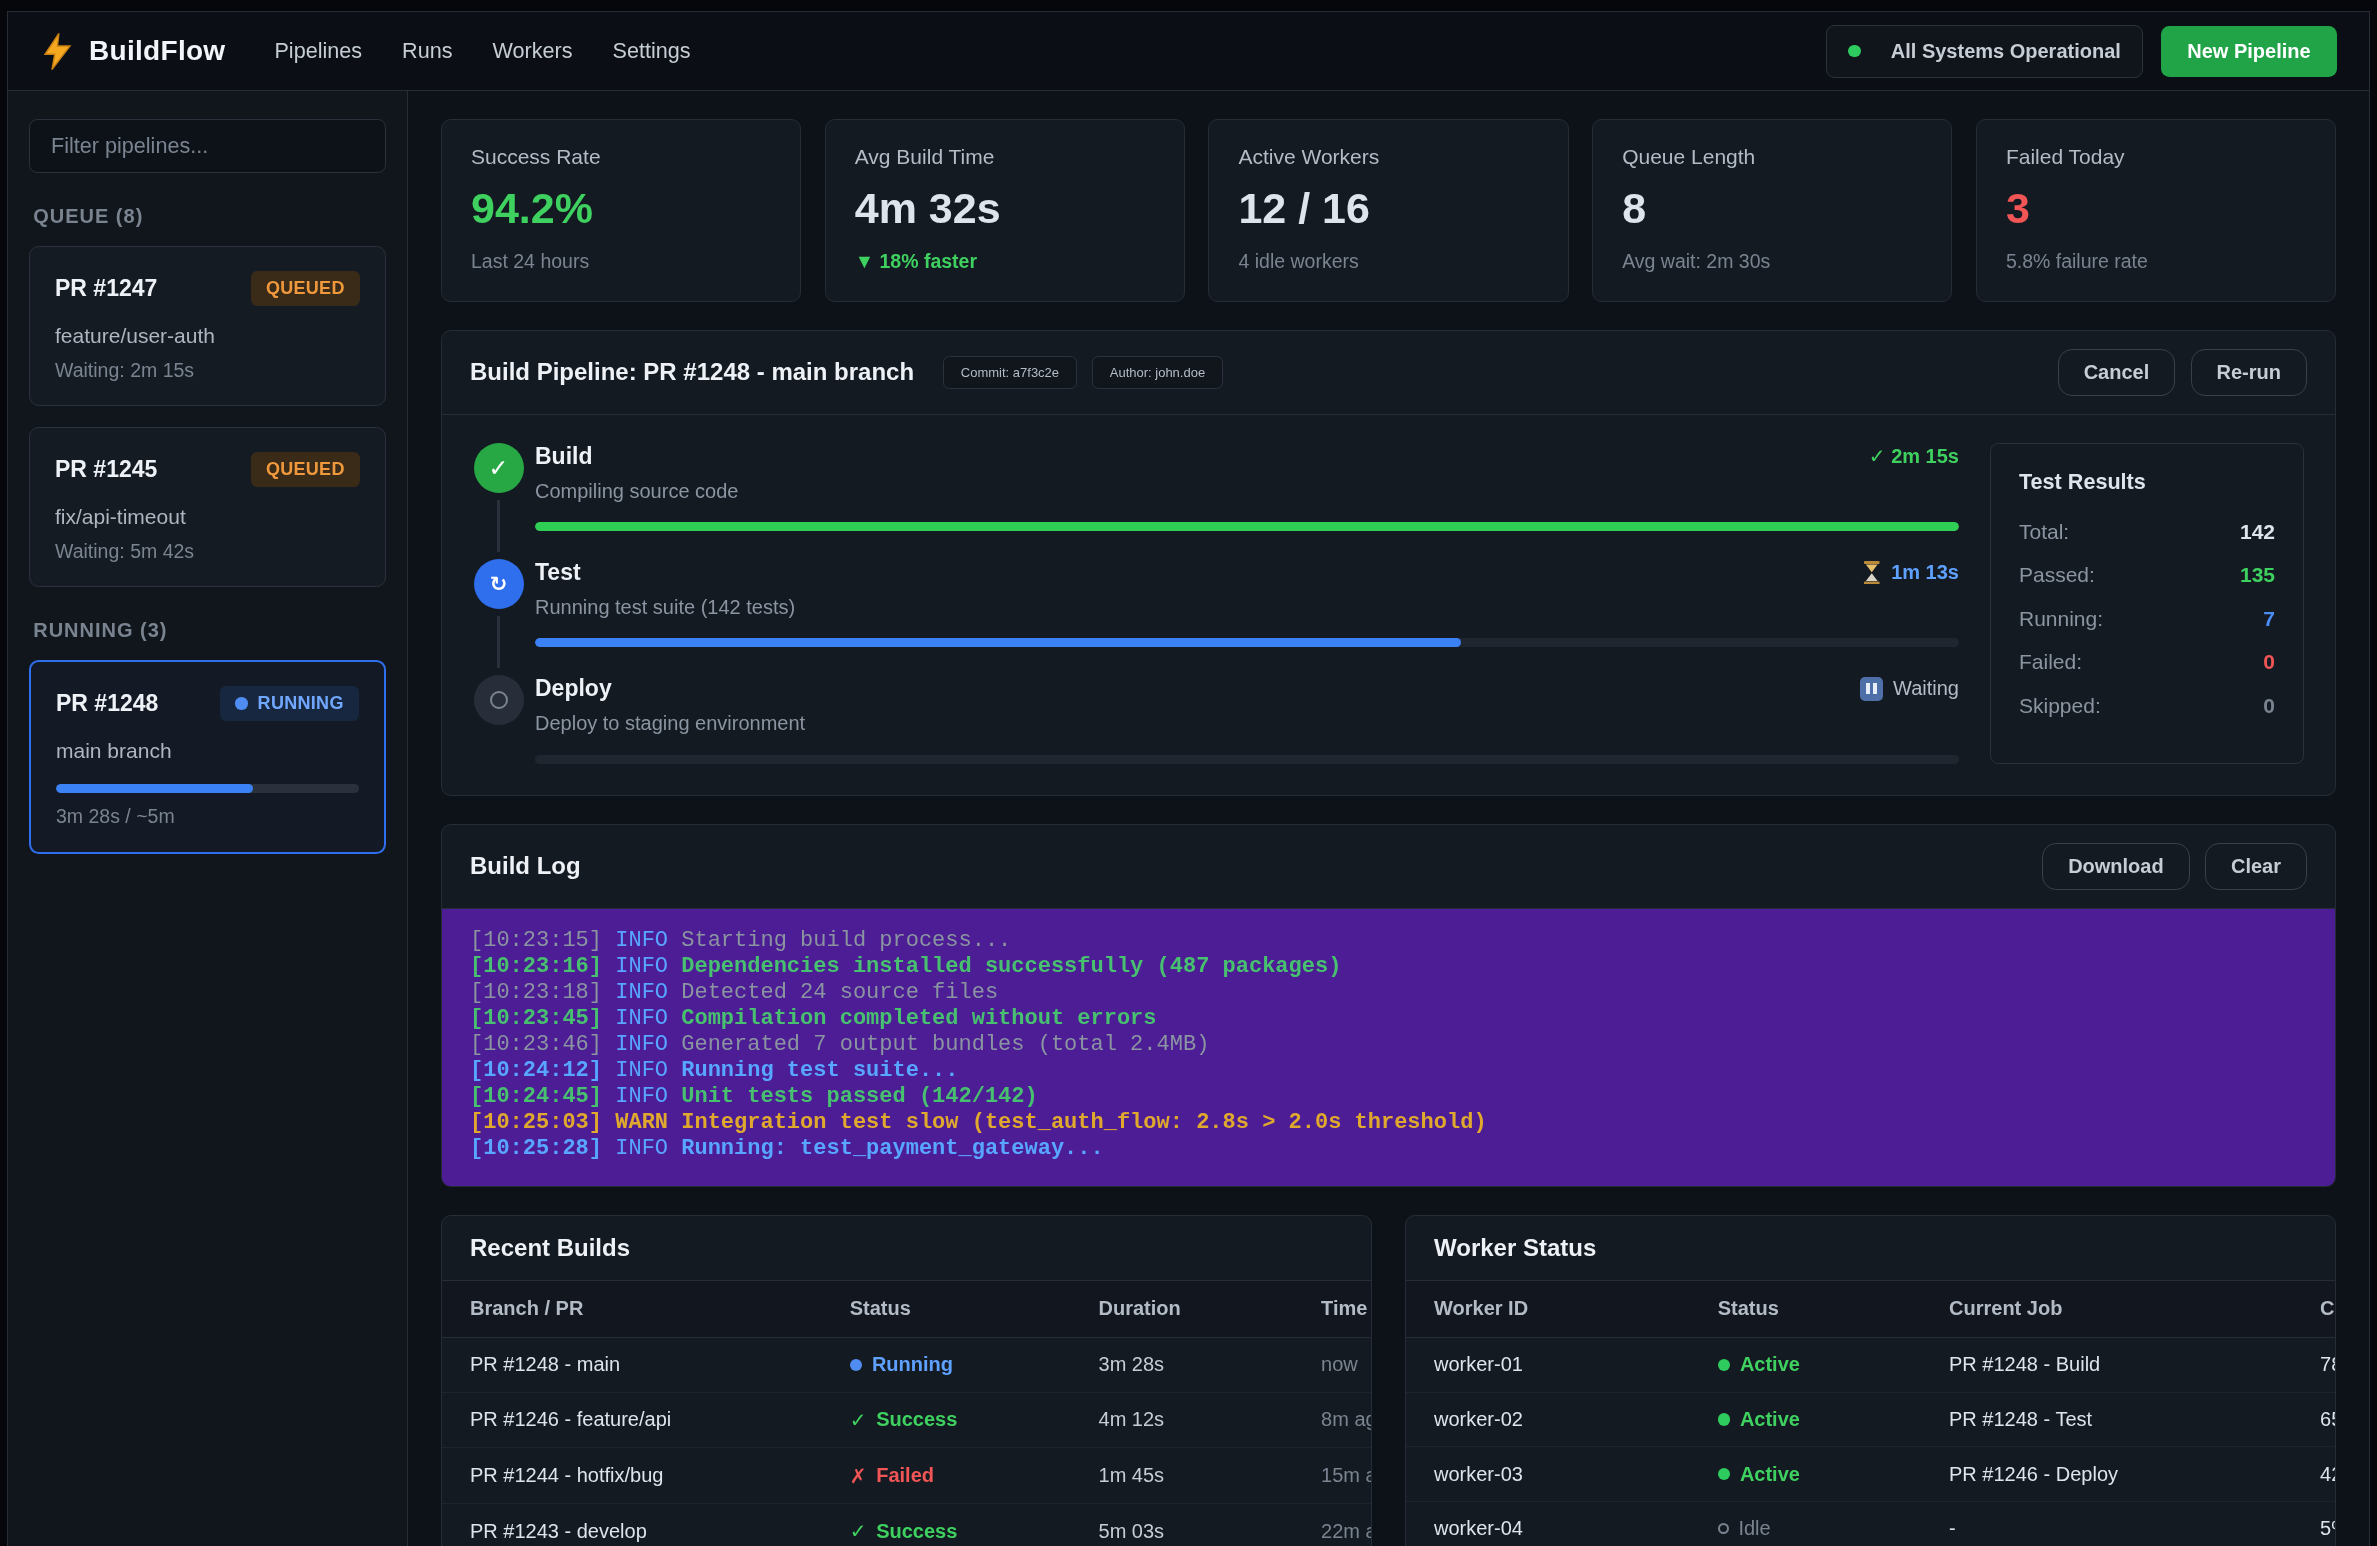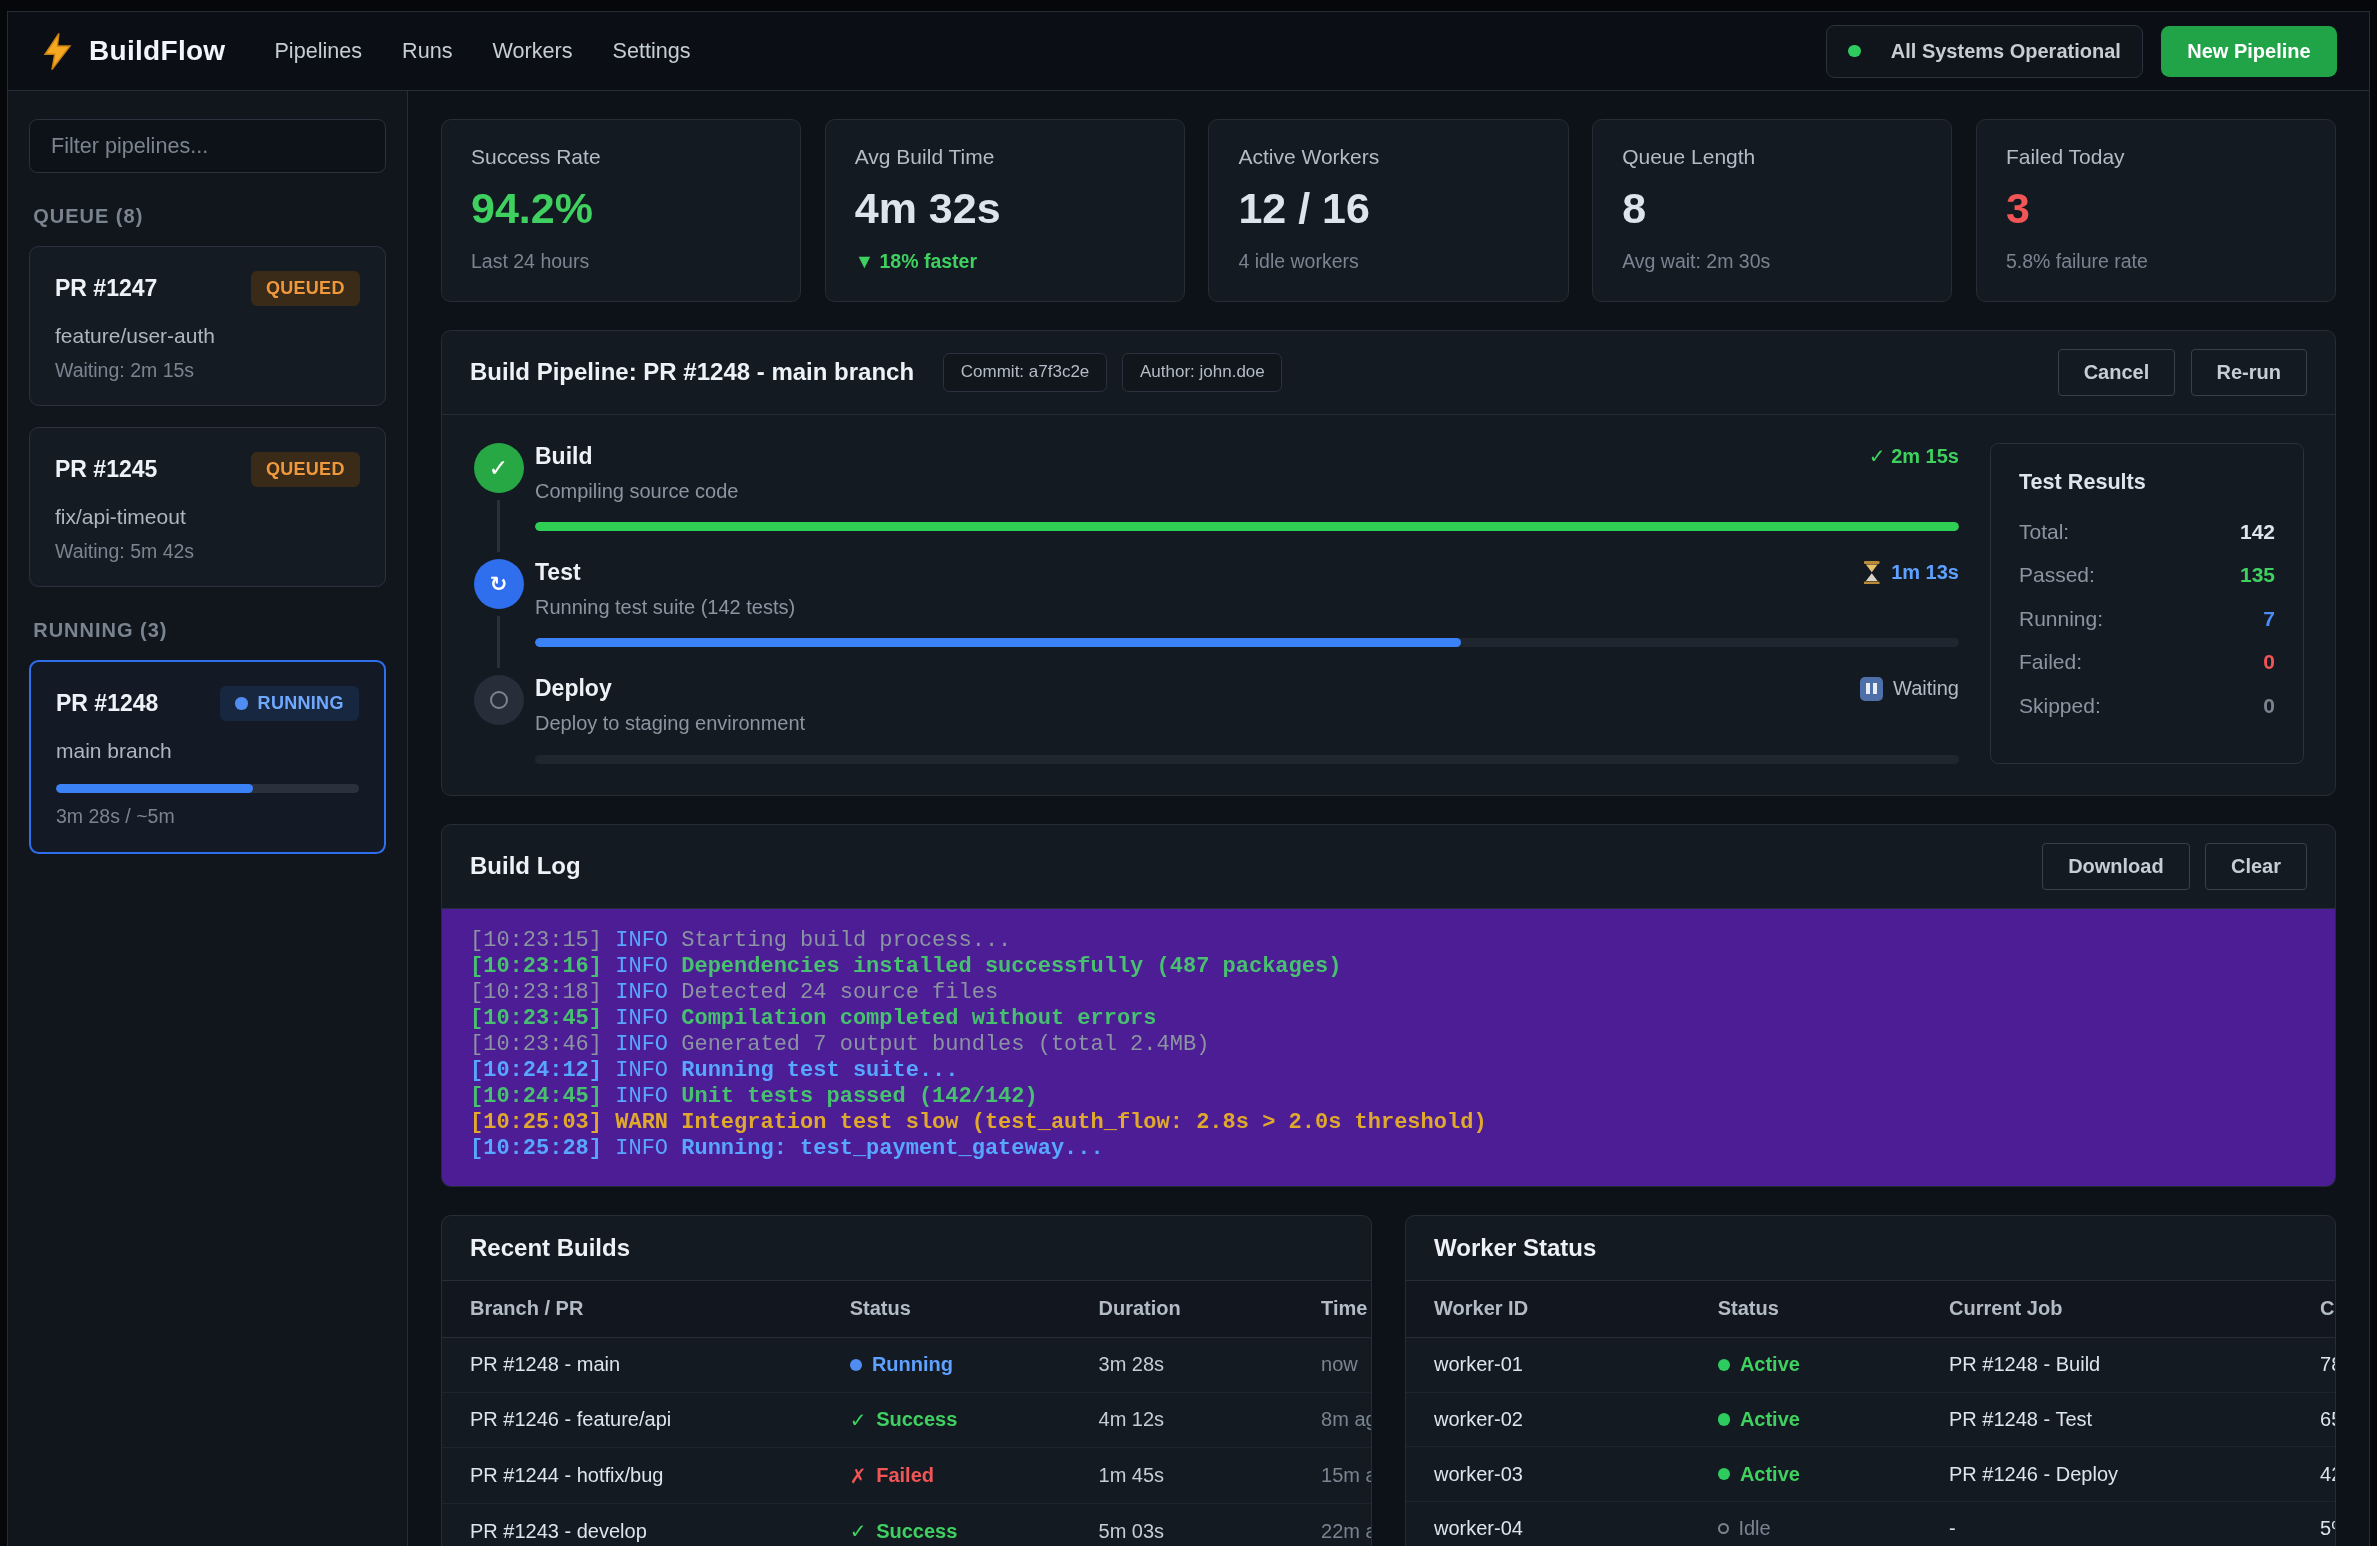--- a/index.html
+++ b/index.html
@@ -54,23 +54,23 @@
   .s-value { font-size:43px; font-weight:700; color:#dde4ec; margin:15.3px 0 16.7px; }
   .s-value.green { color:#3fd160; } .s-value.red { color:#f25555; }
   .s-sub { font-size:19.5px; color:#7a8490; }
   .s-sub.green { color:#3fd160; font-weight:600; }
 
   
   .panel { margin-top:28px; background:#141a22; border:1.4px solid #262d37; border-radius:9.7px; overflow:hidden; }
   .panel-head { display:flex; align-items:center; padding:18px 28px; border-bottom:1.4px solid #262d37; }
   .p-title { font-size:24px; font-weight:700; color:#eef2f7; }
   .tags { display:flex; gap:15.3px; margin-left:29px; }
-  .tag { border:1.4px solid #2b323d; background:#11161d; border-radius:6.3px; padding:8.3px 16.7px; font-size:17px; color:#b3bcc6; }
+  .tag { border:1.4px solid #2b323d; background:#11161d; border-radius:6.3px; padding:8.3px 16.7px; font-size:13px; color:#b3bcc6; }
   .head-btns { margin-left:auto; display:flex; gap:15.3px; }
-  .btn-outline { border:1.4px solid #38404c; border-radius:4px; padding:11px 25px; font-size:20px; font-weight:700;
+  .btn-outline { border:1.4px solid #38404c; border-radius:14px; padding:11px 25px; font-size:20px; font-weight:700;
     color:#c6cdd5; background:transparent; cursor:pointer; font-family:inherit; }
 
   
   .pipe-body { display:flex; padding:28px 31px 31px; }
   .steps { flex:1; margin-right:31px; }
   .step { display:flex; }
   .step-rail { width:51px; flex:0 0 51px; display:flex; flex-direction:column; align-items:center; }
   .circ { width:50px; height:50px; border-radius:50%; display:flex; align-items:center; justify-content:center; flex:0 0 50px; }
   .circ.done { background:#27a844; } .circ.active { background:#2f6fed; } .circ.pending { background:#272e39; }
   .circ .glyph { color:#fff; font-size:23.6px; font-weight:700; font-family:"DejaVu Sans",sans-serif; }

